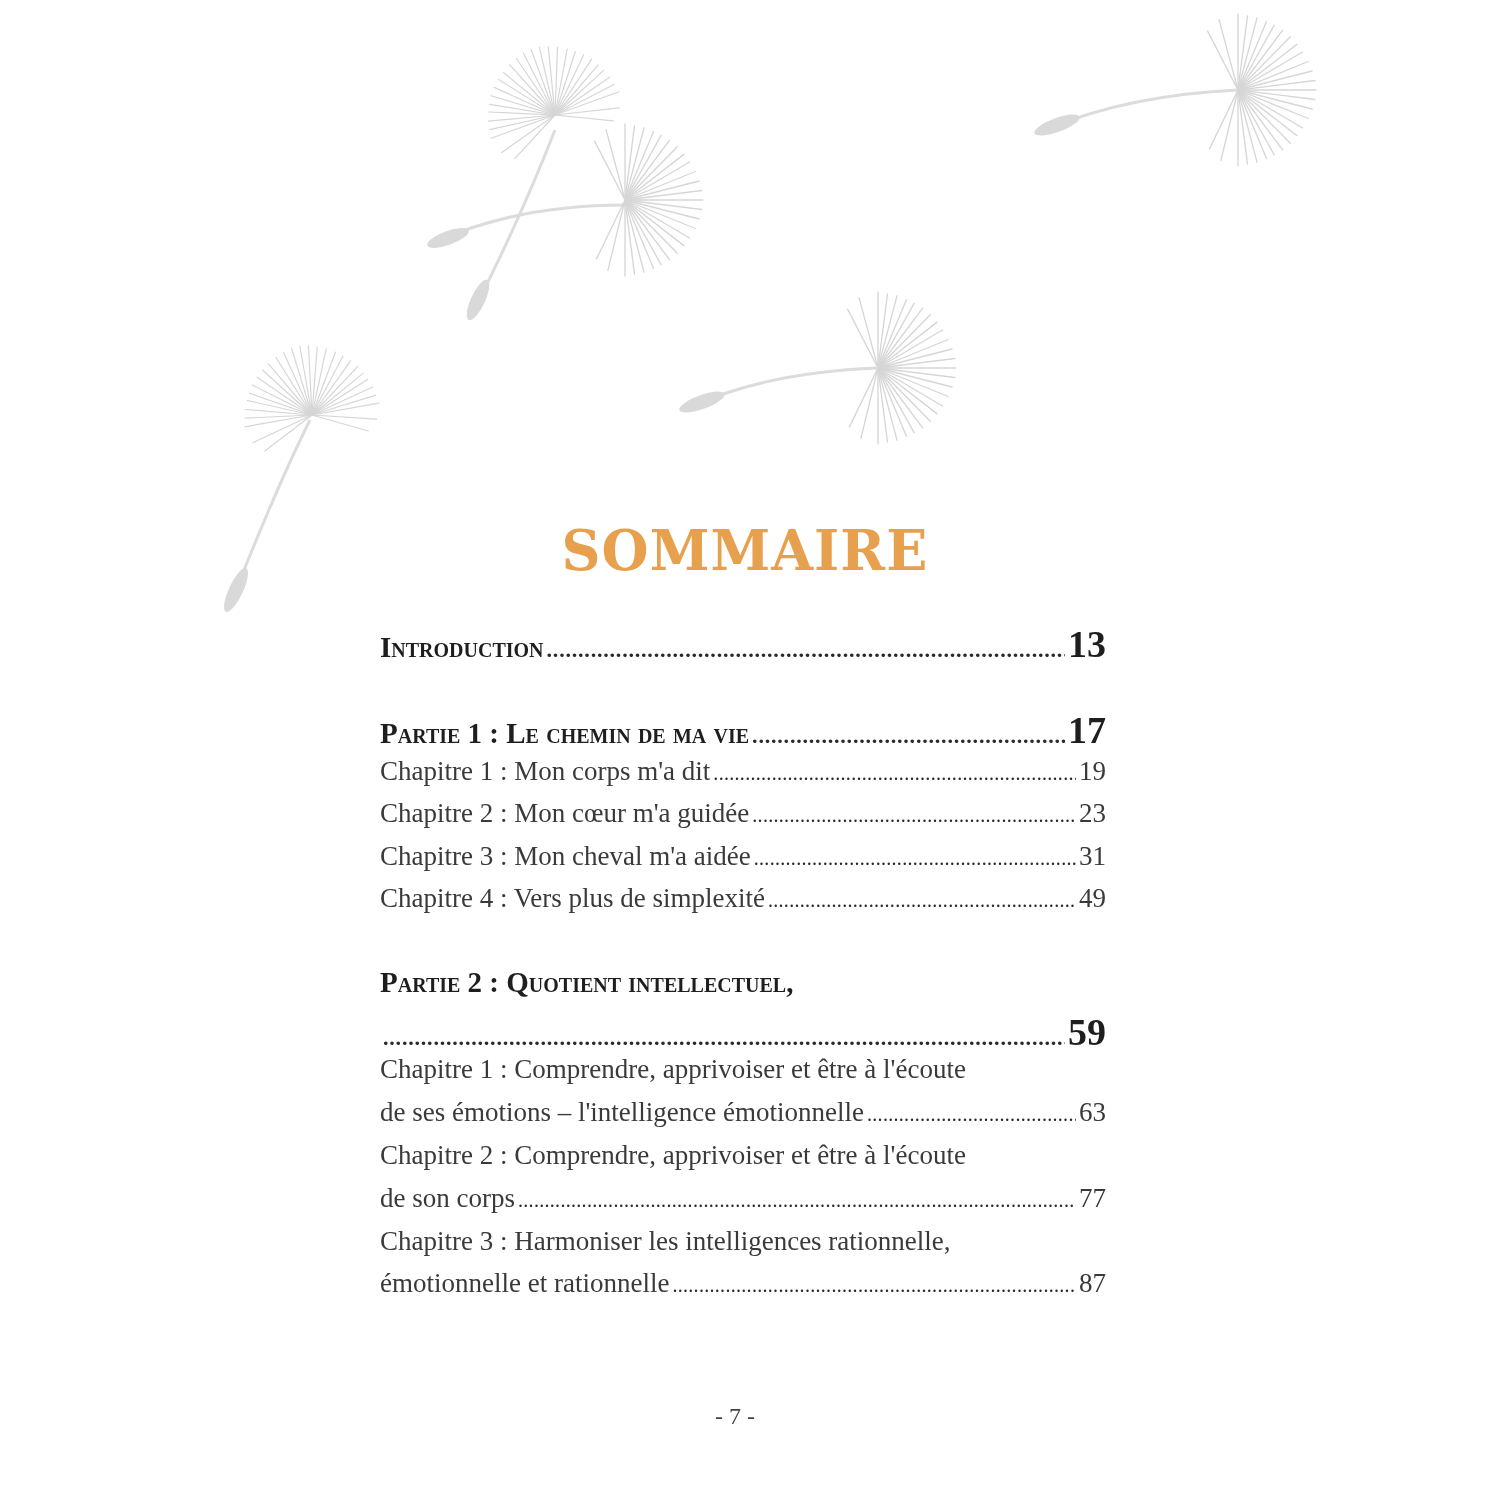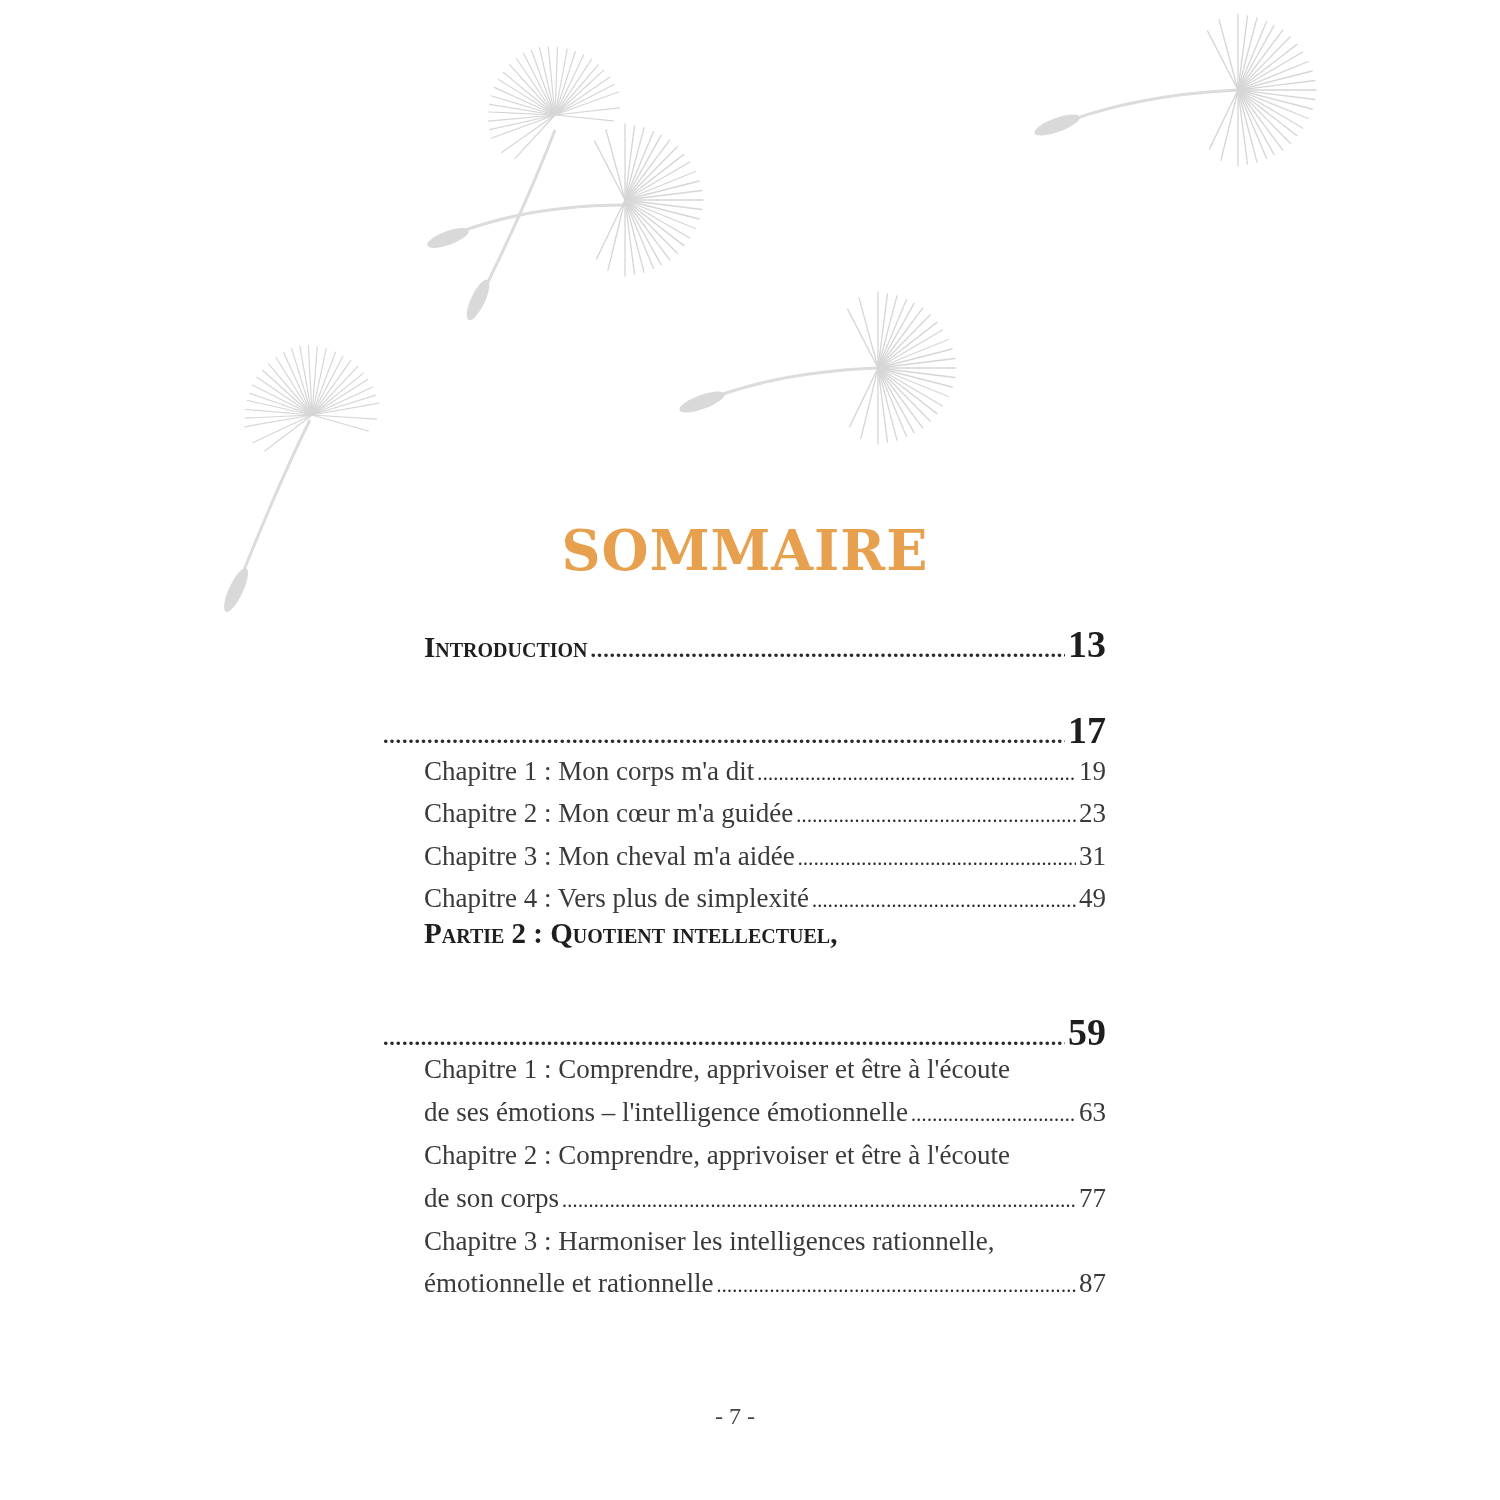--- a/index.html
+++ b/index.html
@@ -33,21 +33,21 @@
       left: 380px; width: 726px;
       top: 0;
     }
     .row {
       position: absolute;
       left: 0; width: 726px;
       display: flex;
       align-items: baseline;
       white-space: nowrap;
     }
-    .row .label { flex: 0 0 auto; margin-left: 44px; }
+    .row .label { flex: 0 0 auto; }
     .row .leader {
       flex: 1 1 auto;
       overflow: hidden;
       margin: 0 3px;
       letter-spacing: 0.5px;
       color: #2a2a2a;
     }
     .row .leader::before {
       content: "....................................................................................................................................................................................................................";
     }
@@ -147,20 +147,21 @@
 
 <div class="toc">
 
   <div class="row part" style="top:622px">
     <span class="label">Introduction</span>
     <span class="leader"></span>
     <span class="page">13</span>
   </div>
 
   <div class="row part" style="top:708px">
+    <span class="label">Partie 1 : Le chemin de ma vie</span>
     <span class="leader"></span>
     <span class="page">17</span>
   </div>
   <div class="row chap" style="top:756px">
     <span class="label">Chapitre 1 : Mon corps m'a dit</span>
     <span class="leader"></span>
     <span class="page">19</span>
   </div>
   <div class="row chap" style="top:798px">
     <span class="label">Chapitre 2 : Mon cœur m'a guidée</span>
@@ -171,21 +172,21 @@
     <span class="label">Chapitre 3 : Mon cheval m'a aidée</span>
     <span class="leader"></span>
     <span class="page">31</span>
   </div>
   <div class="row chap" style="top:883px">
     <span class="label">Chapitre 4 : Vers plus de simplexité</span>
     <span class="leader"></span>
     <span class="page">49</span>
   </div>
 
-  <div class="row part" style="top:917px">
+  <div class="row part" style="top:966px">
     <span class="label">Partie 2 : Quotient intellectuel,</span>
   </div>
   <div class="row part" style="top:1010px">
     <span class="leader"></span>
     <span class="page">59</span>
   </div>
 
   <div class="row chap" style="top:1054px">
     <span class="label">Chapitre 1 : Comprendre, apprivoiser et être à l'écoute</span>
   </div>

